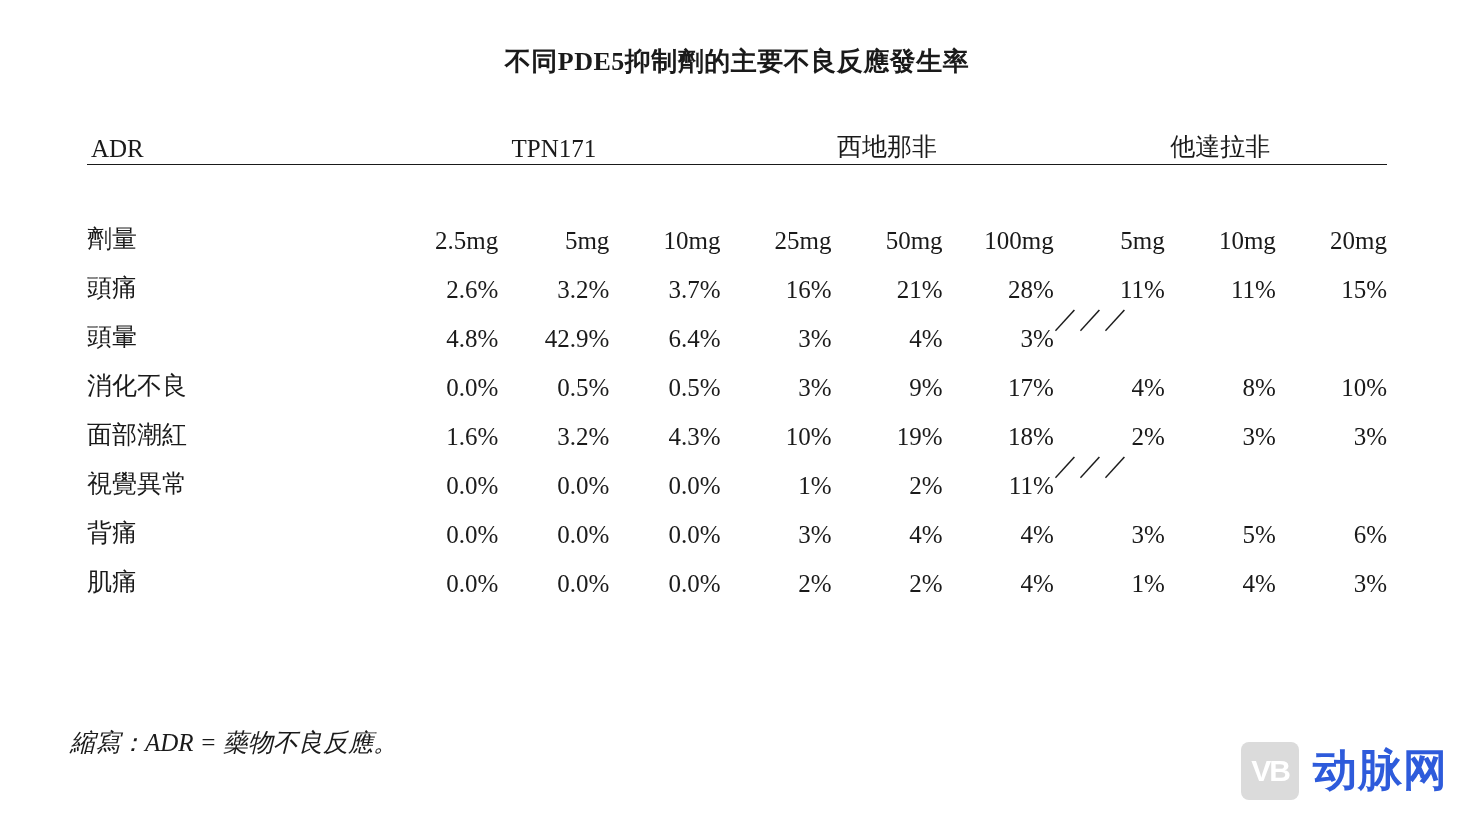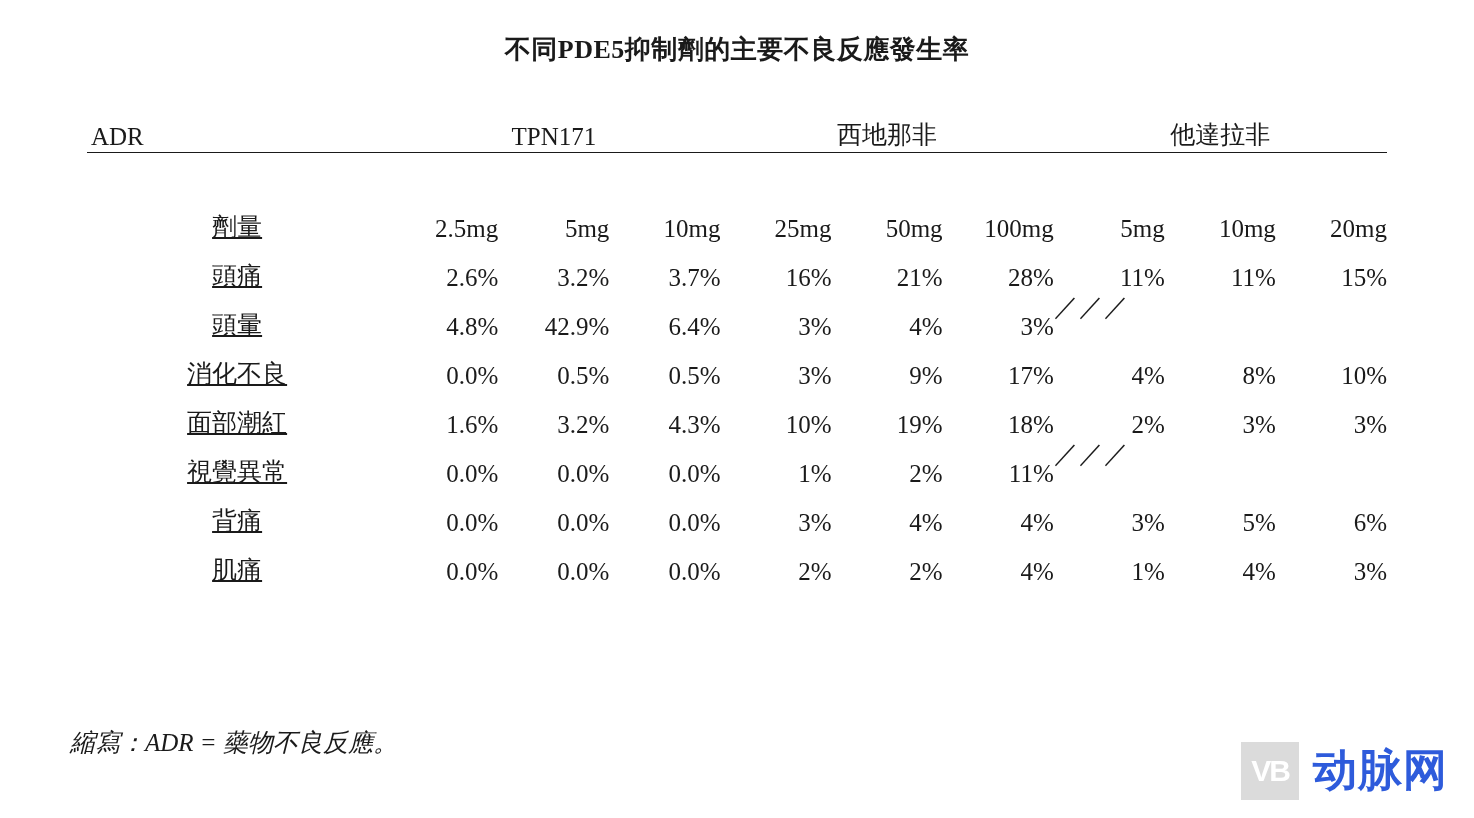--- a/index.html
+++ b/index.html
@@ -13,21 +13,21 @@
     font-family: "Liberation Serif", serif;
     color: #1a1a1a;
     position: relative;
     overflow: hidden;
   }
   .page {
     position: relative;
     width: 1474px;
     height: 818px;
     box-sizing: border-box;
-    padding: 0;
+    padding: 12px;
   }
   .title {
     text-align: center;
     font-size: 26px;
     font-weight: bold;
     letter-spacing: 0.5px;
     padding-top: 32px;
     font-family: "Liberation Serif", serif;
   }
   table.adr {
@@ -61,25 +61,24 @@
   .rule {
     border-bottom: 1.6px solid #1a1a1a;
     height: 0;
     font-size: 0;
     line-height: 0;
   }
   .spacer-row td {
     height: 36px;
   }
   td.label {
-    text-align: center;
+    text-align: left;
     padding-left: 4px;
     font-size: 25px;
     white-space: nowrap;
-    text-decoration: underline;
   }
   td.val {
     text-align: right;
     padding-right: 14px;
     font-size: 25px;
     white-space: nowrap;
   }
   tr.data-row td {
     height: 49px;
   }
@@ -107,21 +106,21 @@
     bottom: 18px;
     display: flex;
     align-items: center;
     gap: 14px;
     opacity: 0.92;
   }
   .wm-badge {
     width: 58px;
     height: 58px;
     background: #d8d8d8;
-    border-radius: 0;
+    border-radius: 8px;
     color: #ffffff;
     font-family: "Liberation Sans", sans-serif;
     font-weight: bold;
     font-size: 30px;
     display: flex;
     align-items: center;
     justify-content: center;
     letter-spacing: -2px;
   }
   .wm-text {

